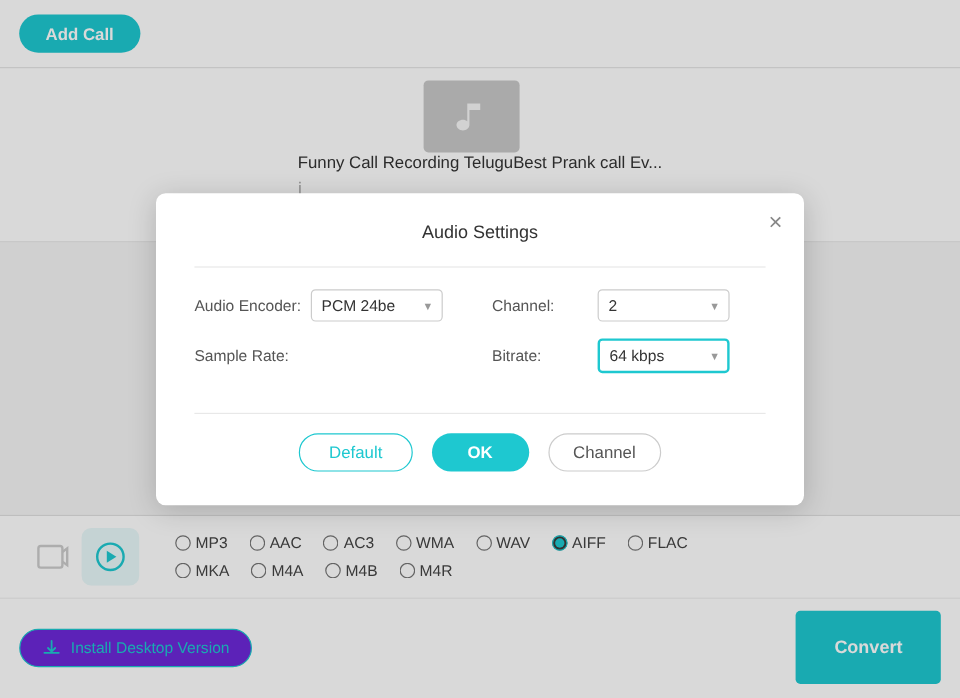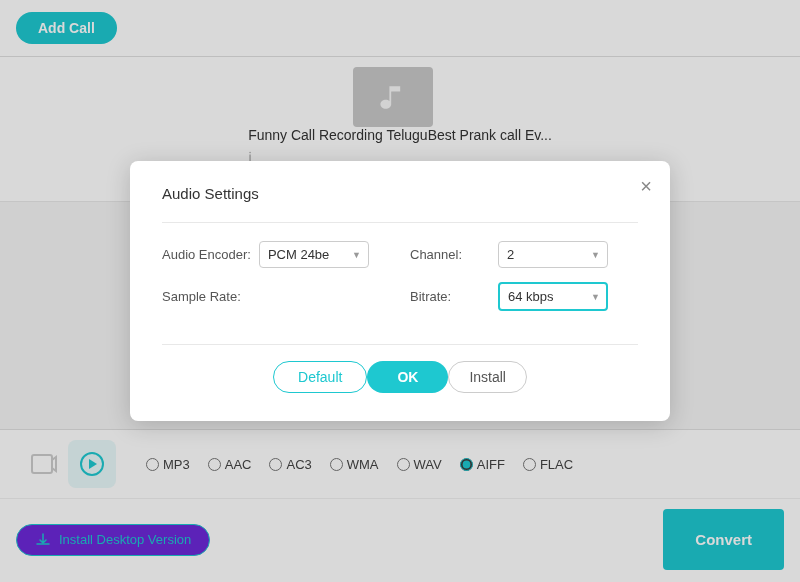--- a/index.html
+++ b/index.html
@@ -127,21 +127,21 @@
       top: 14px;
       right: 18px;
       background: none;
       border: none;
       font-size: 20px;
       color: #888;
       cursor: pointer;
     }
 
     .modal-title {
-      text-align: left;
+      text-align: center;
       font-size: 15px;
       color: #333;
       margin-bottom: 20px;
       font-weight: 500;
     }
 
     .modal-divider {
       height: 1px;
       background: #e8e8e8;
       margin-bottom: 18px;
@@ -203,20 +203,21 @@
 
     .modal-footer-divider {
       height: 1px;
       background: #e8e8e8;
       margin-bottom: 16px;
     }
 
     .modal-buttons {
       display: flex;
       justify-content: center;
+      gap: 16px;
       align-items: center;
     }
 
     .btn-default {
       border: 1px solid #1ec8d0;
       background: #fff;
       color: #1ec8d0;
       border-radius: 20px;
       padding: 7px 24px;
       font-size: 14px;
@@ -413,21 +414,21 @@
           </select>
         </div>
       </div>
     </div>
 
     <div class="modal-footer-divider"></div>
 
     <div class="modal-buttons">
       <button class="btn-default">Default</button>
       <button class="btn-ok">OK</button>
-      <button class="btn-cancel">Install</button>
+      <button class="btn-cancel">Channel</button>
     </div>
   </div>
 </div>
 
 <div class="bottom-section">
   <div class="format-bar">
 
     <div class="tab-icons">
       <button class="tab-icon-btn">
         <svg width="28" height="28" viewBox="0 0 28 28" fill="none" xmlns="http://www.w3.org/2000/svg">
@@ -460,20 +461,34 @@
         <label class="format-label">
           <input type="radio" name="format" value="wav" style=""> WAV
         </label>
         <label class="format-label">
           <input type="radio" name="format" value="aiff" checked="" style=""> AIFF
         </label>
         <label class="format-label">
           <input type="radio" name="format" value="flac" style=""> FLAC
         </label>
       </div>
+      <div class="format-row">
+        <label class="format-label">
+          <input type="radio" name="format" value="mka" style=""> MKA
+        </label>
+        <label class="format-label">
+          <input type="radio" name="format" value="m4a" style=""> M4A
+        </label>
+        <label class="format-label">
+          <input type="radio" name="format" value="m4b" style=""> M4B
+        </label>
+        <label class="format-label">
+          <input type="radio" name="format" value="m4r" style=""> M4R
+        </label>
+      </div>
     </div>
   </div>
 
   <div class="action-bar">
     <button class="install-btn">
       <svg width="16" height="16" viewBox="0 0 16 16" fill="none" xmlns="http://www.w3.org/2000/svg">
         <path d="M8 2v8M5 8l3 3 3-3" stroke="#1ec8d0" stroke-width="1.5" stroke-linecap="round" stroke-linejoin="round"></path>
         <path d="M2 12h12" stroke="#1ec8d0" stroke-width="1.5" stroke-linecap="round"></path>
       </svg>
       <span>Install Desktop Version</span>

